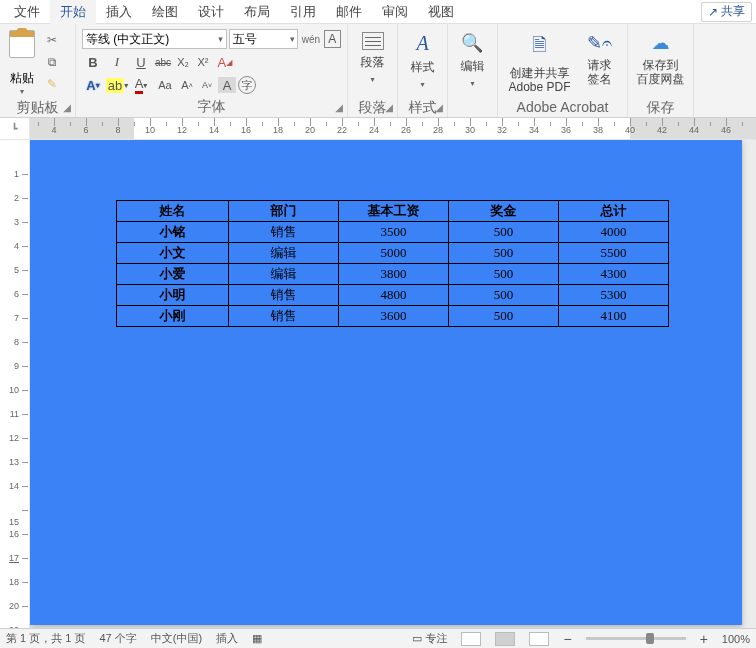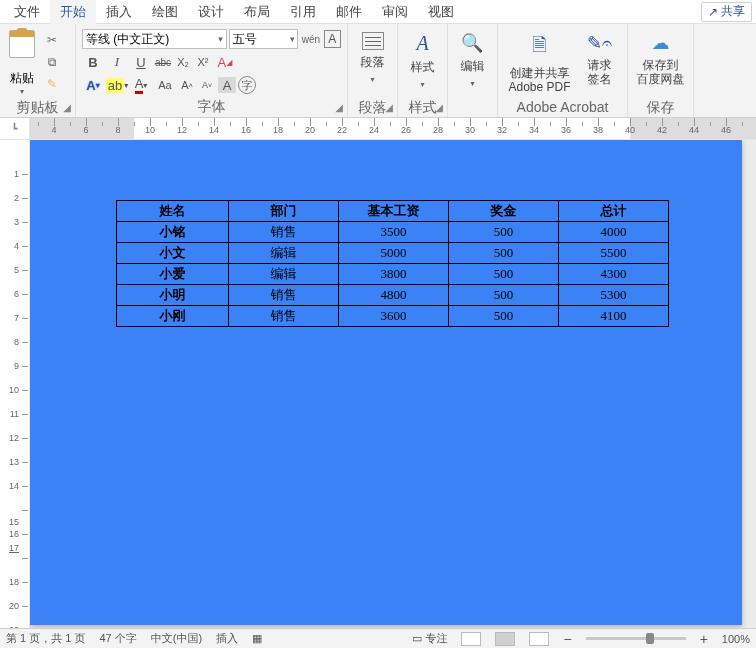--- a/index.html
+++ b/index.html
@@ -329,21 +329,21 @@
       <div class="num" style="top: 298px;">12</div>
       <div class="tick" style="top: 322px;"></div>
       <div class="num" style="top: 322px;">13</div>
       <div class="tick" style="top: 346px;"></div>
       <div class="num" style="top: 346px;">14</div>
       <div class="tick" style="top: 370px;"></div>
       <div class="num" style="top: 370px; margin-top: 12px;">15</div>
       <div class="tick" style="top: 394px;"></div>
       <div class="num" style="top: 394px;">16</div>
       <div class="tick" style="top: 418px;"></div>
-      <div class="num" style="top: 408px; text-decoration: underline;">17</div>
+      <div class="num" style="top: 418px; text-decoration: underline;">17</div>
       <div class="tick" style="top: 442px;"></div>
       <div class="num" style="top: 442px;">18</div>
       <div class="tick" style="top: 466px;"></div>
       <div class="num" style="top: 466px;">20</div>
       <div class="tick" style="top: 490px;"></div>
       <div class="num" style="top: 490px;">20</div>
     </div>
   <div class="canvas">
     <div class="page">
       <table class="data-table">

